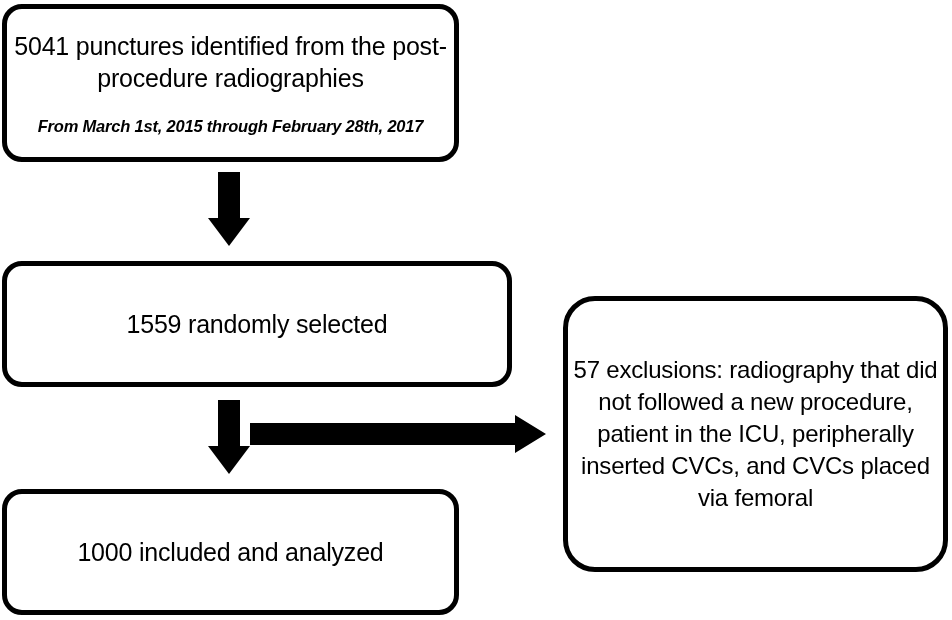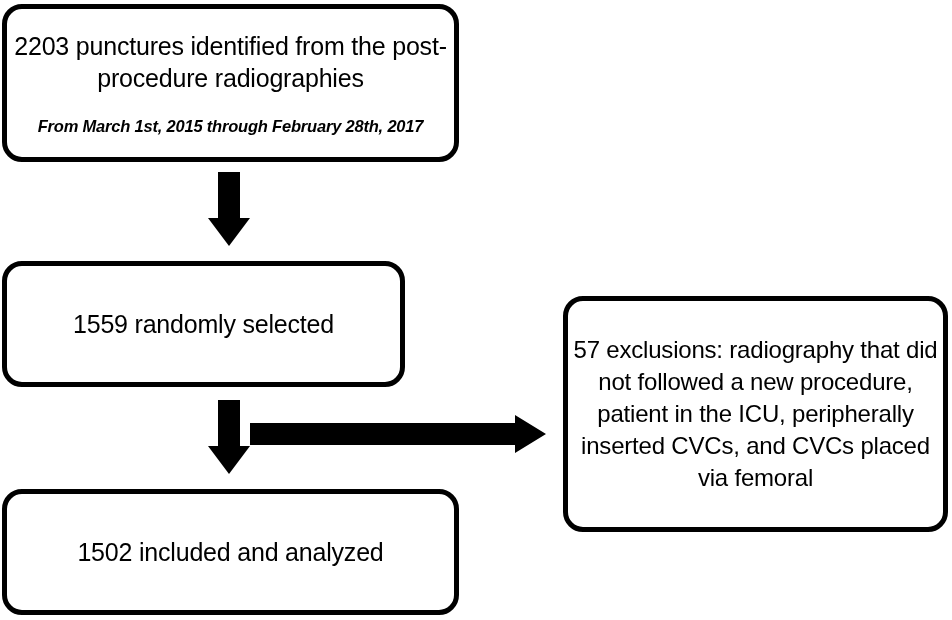--- a/index.html
+++ b/index.html
@@ -42,63 +42,63 @@
     font-weight: bold;
     font-style: italic;
     line-height: 20px;
     margin-top: 22px;
     letter-spacing: -0.2px;
     white-space: pre-line;
   }
 
   
   #node-source   { left: 2px;   top: 4px;   width: 457px; height: 158px; }
-  #node-selected { left: 2px;   top: 261px; width: 403px; height: 126px; }
+  #node-selected { left: 2px;   top: 261px; width: 510px; height: 126px; }
   #node-included { left: 2px;   top: 489px; width: 457px; height: 126px; }
-  #node-excluded { left: 563px; top: 296px; width: 385px; height: 236px; }
+  #node-excluded { left: 563px; top: 296px; width: 385px; height: 276px; border-radius: 32px; }
 
   #node-source .node-title { line-height: 32px; }
   #node-excluded .node-title { font-size: 24px; line-height: 32px; }
 
   
   .arrow-svg {
     position: absolute;
     overflow: visible;
   }
   #arrow-down-1 { left: 196px; top: 172px; width: 66px; height: 78px; }
   #arrow-down-2 { left: 196px; top: 400px; width: 66px; height: 78px; }
   #arrow-right-1 { left: 250px; top: 415px; width: 296px; height: 50px; }
 </style>
 </head>
 <body>
 
 <div id="canvas">
 
   <div class="node" id="node-source">
-    <div class="node-title">2203 punctures identified from the post-procedure radiographies</div>
+    <div class="node-title">5041 punctures identified from the post-procedure radiographies</div>
     <div class="node-subtitle">From March 1st, 2015 through February 28th, 2017</div>
   </div>
 
   <svg class="arrow-svg" id="arrow-down-1" viewBox="0 0 66 78">
     <polygon points="22,0 44,0 44,46 54,46 33,74 12,46 22,46" fill="#000000"></polygon>
   </svg>
 
   <div class="node" id="node-selected">
     <div class="node-title">1559 randomly selected</div>
   </div>
 
   <svg class="arrow-svg" id="arrow-down-2" viewBox="0 0 66 78">
     <polygon points="22,0 44,0 44,46 54,46 33,74 12,46 22,46" fill="#000000"></polygon>
   </svg>
 
   <svg class="arrow-svg" id="arrow-right-1" viewBox="0 0 296 50">
     <polygon points="0,8 265,8 265,0 296,19 265,38 265,30 0,30" fill="#000000"></polygon>
   </svg>
 
   <div class="node" id="node-included">
-    <div class="node-title">1502 included and analyzed</div>
+    <div class="node-title">1000 included and analyzed</div>
   </div>
 
   <div class="node" id="node-excluded">
     <div class="node-title">57 exclusions: radiography that did not followed a new procedure, patient in the ICU, peripherally inserted CVCs, and CVCs placed via femoral</div>
   </div>
 
 </div>
 
 </body></html>

